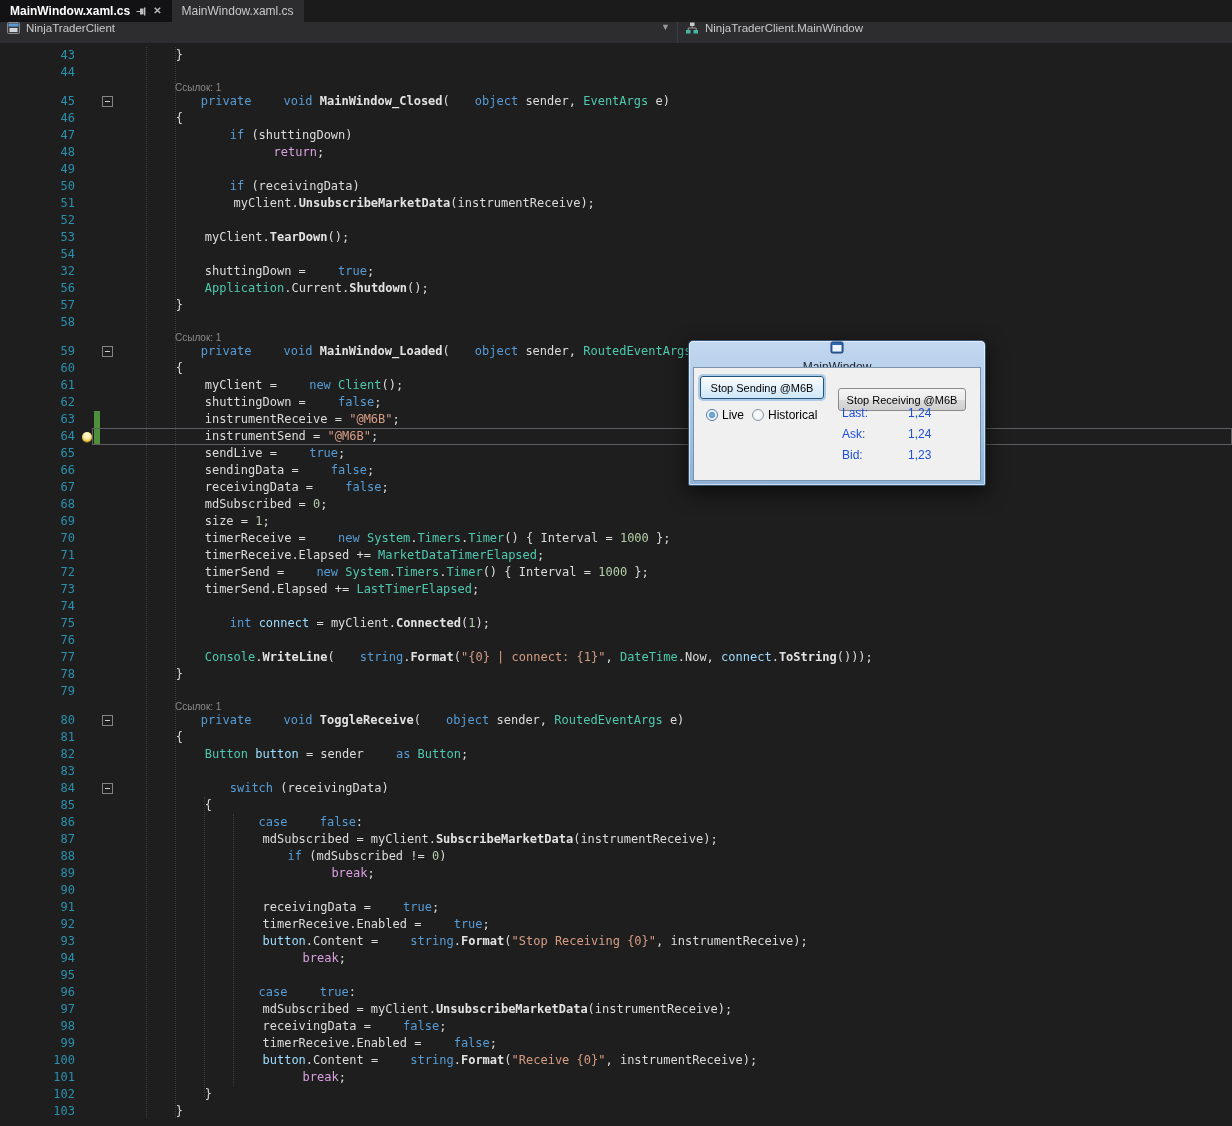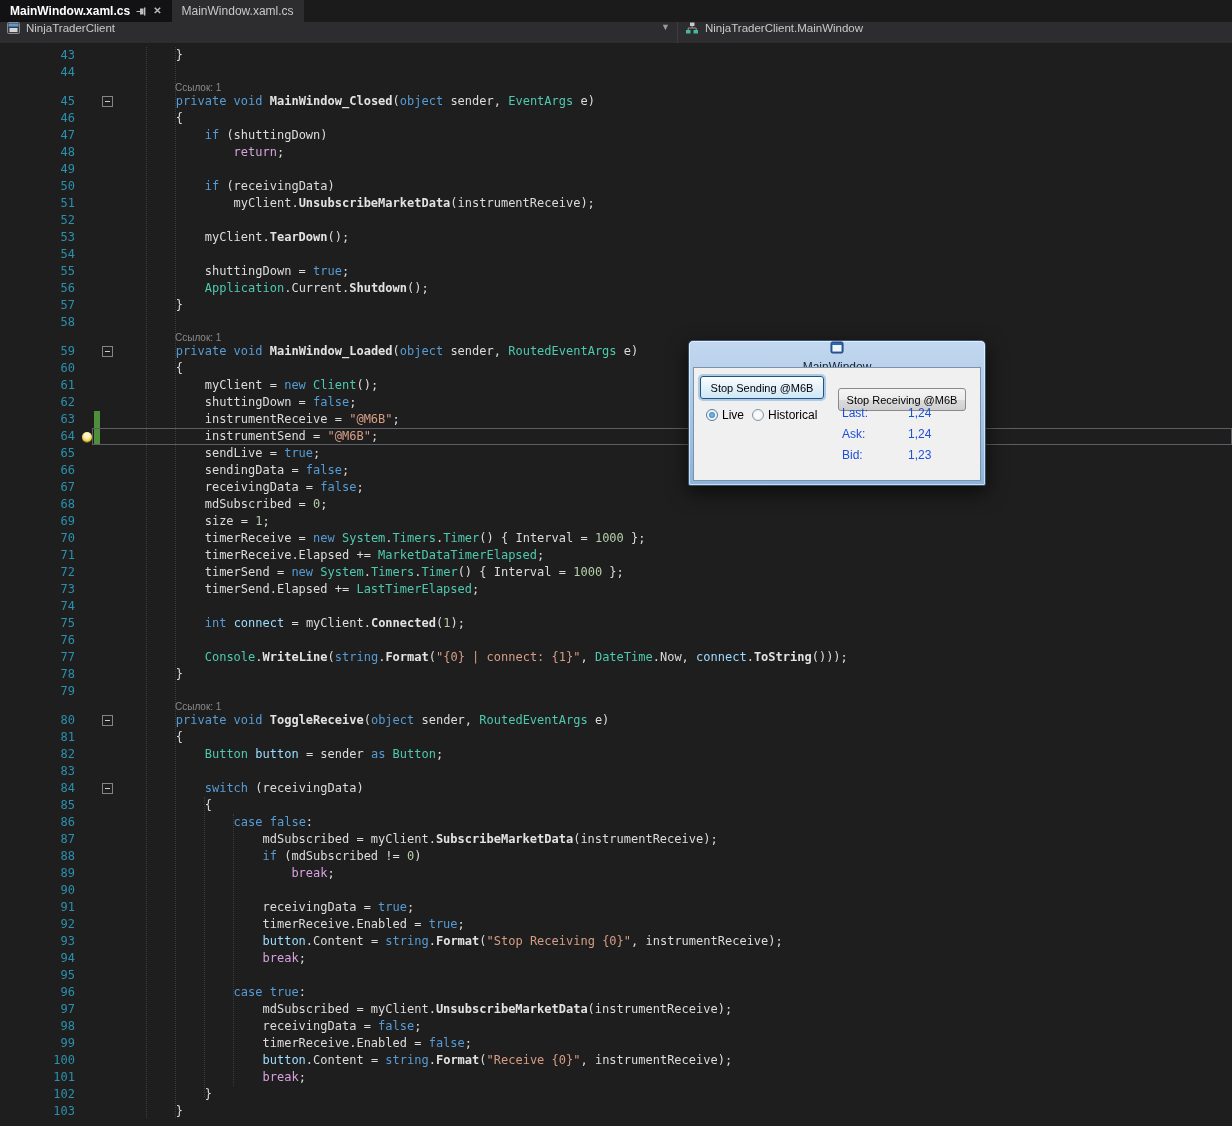--- a/index.html
+++ b/index.html
@@ -29,22 +29,22 @@
   .track{width:6px;flex:none;}
   .track.green{background:var(--track,#4e8f3c);}
   .fold{width:18px;flex:none;display:flex;align-items:center;padding-left:2px;box-sizing:border-box;}
   .code{flex:1;white-space:pre;color:var(--plain,#dcdcdc);cursor:text;}
   .foldbox{display:inline-block;width:9px;height:9px;border:1px solid #848484;position:relative;background:#1e1e1e;}
   .foldbox::after{content:"";position:absolute;left:2px;right:2px;top:4px;height:1px;background:#cfcfcf;}
   .bulb{display:inline-block;width:10px;height:10px;border-radius:50%;background:radial-gradient(circle at 50% 35%, #fdf6c3 0 30%, #f0cc4e 65%, #c79f2c);box-shadow:0 1px 0 #6b5a16;}
   .lens-text{margin-left:57px;font-family:"Liberation Sans",sans-serif;font-size:10px;color:#8a8a8a;}
   .row.current::after{content:"";position:absolute;left:92px;right:0;top:0;bottom:0;border:1px solid #5d5d63;pointer-events:none;}
   .guide{position:absolute;width:0;border-left:1px dotted #3c3c3f;pointer-events:none;}
-  .tok-k{color:var(--kw,#569cd6);}
-  .tok-c{color:var(--ctrl,#d8a0df);}
+  .tok-k{color:var(--kw,#569cd6);margin-left:25px;}
+  .tok-c{color:var(--ctrl,#d8a0df);margin-left:40px;}
   .tok-t{color:var(--type,#4ec9b0);}
   .tok-m{color:var(--method,#e2e2e2);font-weight:bold;}
   .tok-s{color:var(--str,#d69d85);}
   .tok-n{color:var(--num,#b5cea8);}
   .tok-p{color:var(--plain,#dcdcdc);}
   .tok-v{color:var(--local,#9cdcfe);}
 
   
   .appwin{position:absolute;left:688px;top:340px;width:298px;height:146px;z-index:10;border-radius:5px 5px 2px 2px;border:1px solid #32516f;background:linear-gradient(#c3d8f0,#8fb2d8);box-shadow:0 6px 20px rgba(0,0,0,.65), inset 0 0 0 1px rgba(255,255,255,.55);box-sizing:border-box;}
   .titlebar{height:30px;display:flex;align-items:center;gap:6px;padding:0 7px;flex-direction:column;}
@@ -208,21 +208,21 @@
           <div class="code"><span class="tok-p">            myClient.</span><span class="tok-m">TearDown</span><span class="tok-p">();</span></div>
         </div>
         <div class="row">
           <div class="num">54</div>
           <div class="glyph"></div>
           <div class="track"></div>
           <div class="fold"></div>
           <div class="code"></div>
         </div>
         <div class="row">
-          <div class="num">55</div>
+          <div class="num">32</div>
           <div class="glyph"></div>
           <div class="track"></div>
           <div class="fold"></div>
           <div class="code"><span class="tok-p">            shuttingDown = </span><span class="tok-k">true</span><span class="tok-p">;</span></div>
         </div>
         <div class="row">
           <div class="num">56</div>
           <div class="glyph"></div>
           <div class="track"></div>
           <div class="fold"></div>

